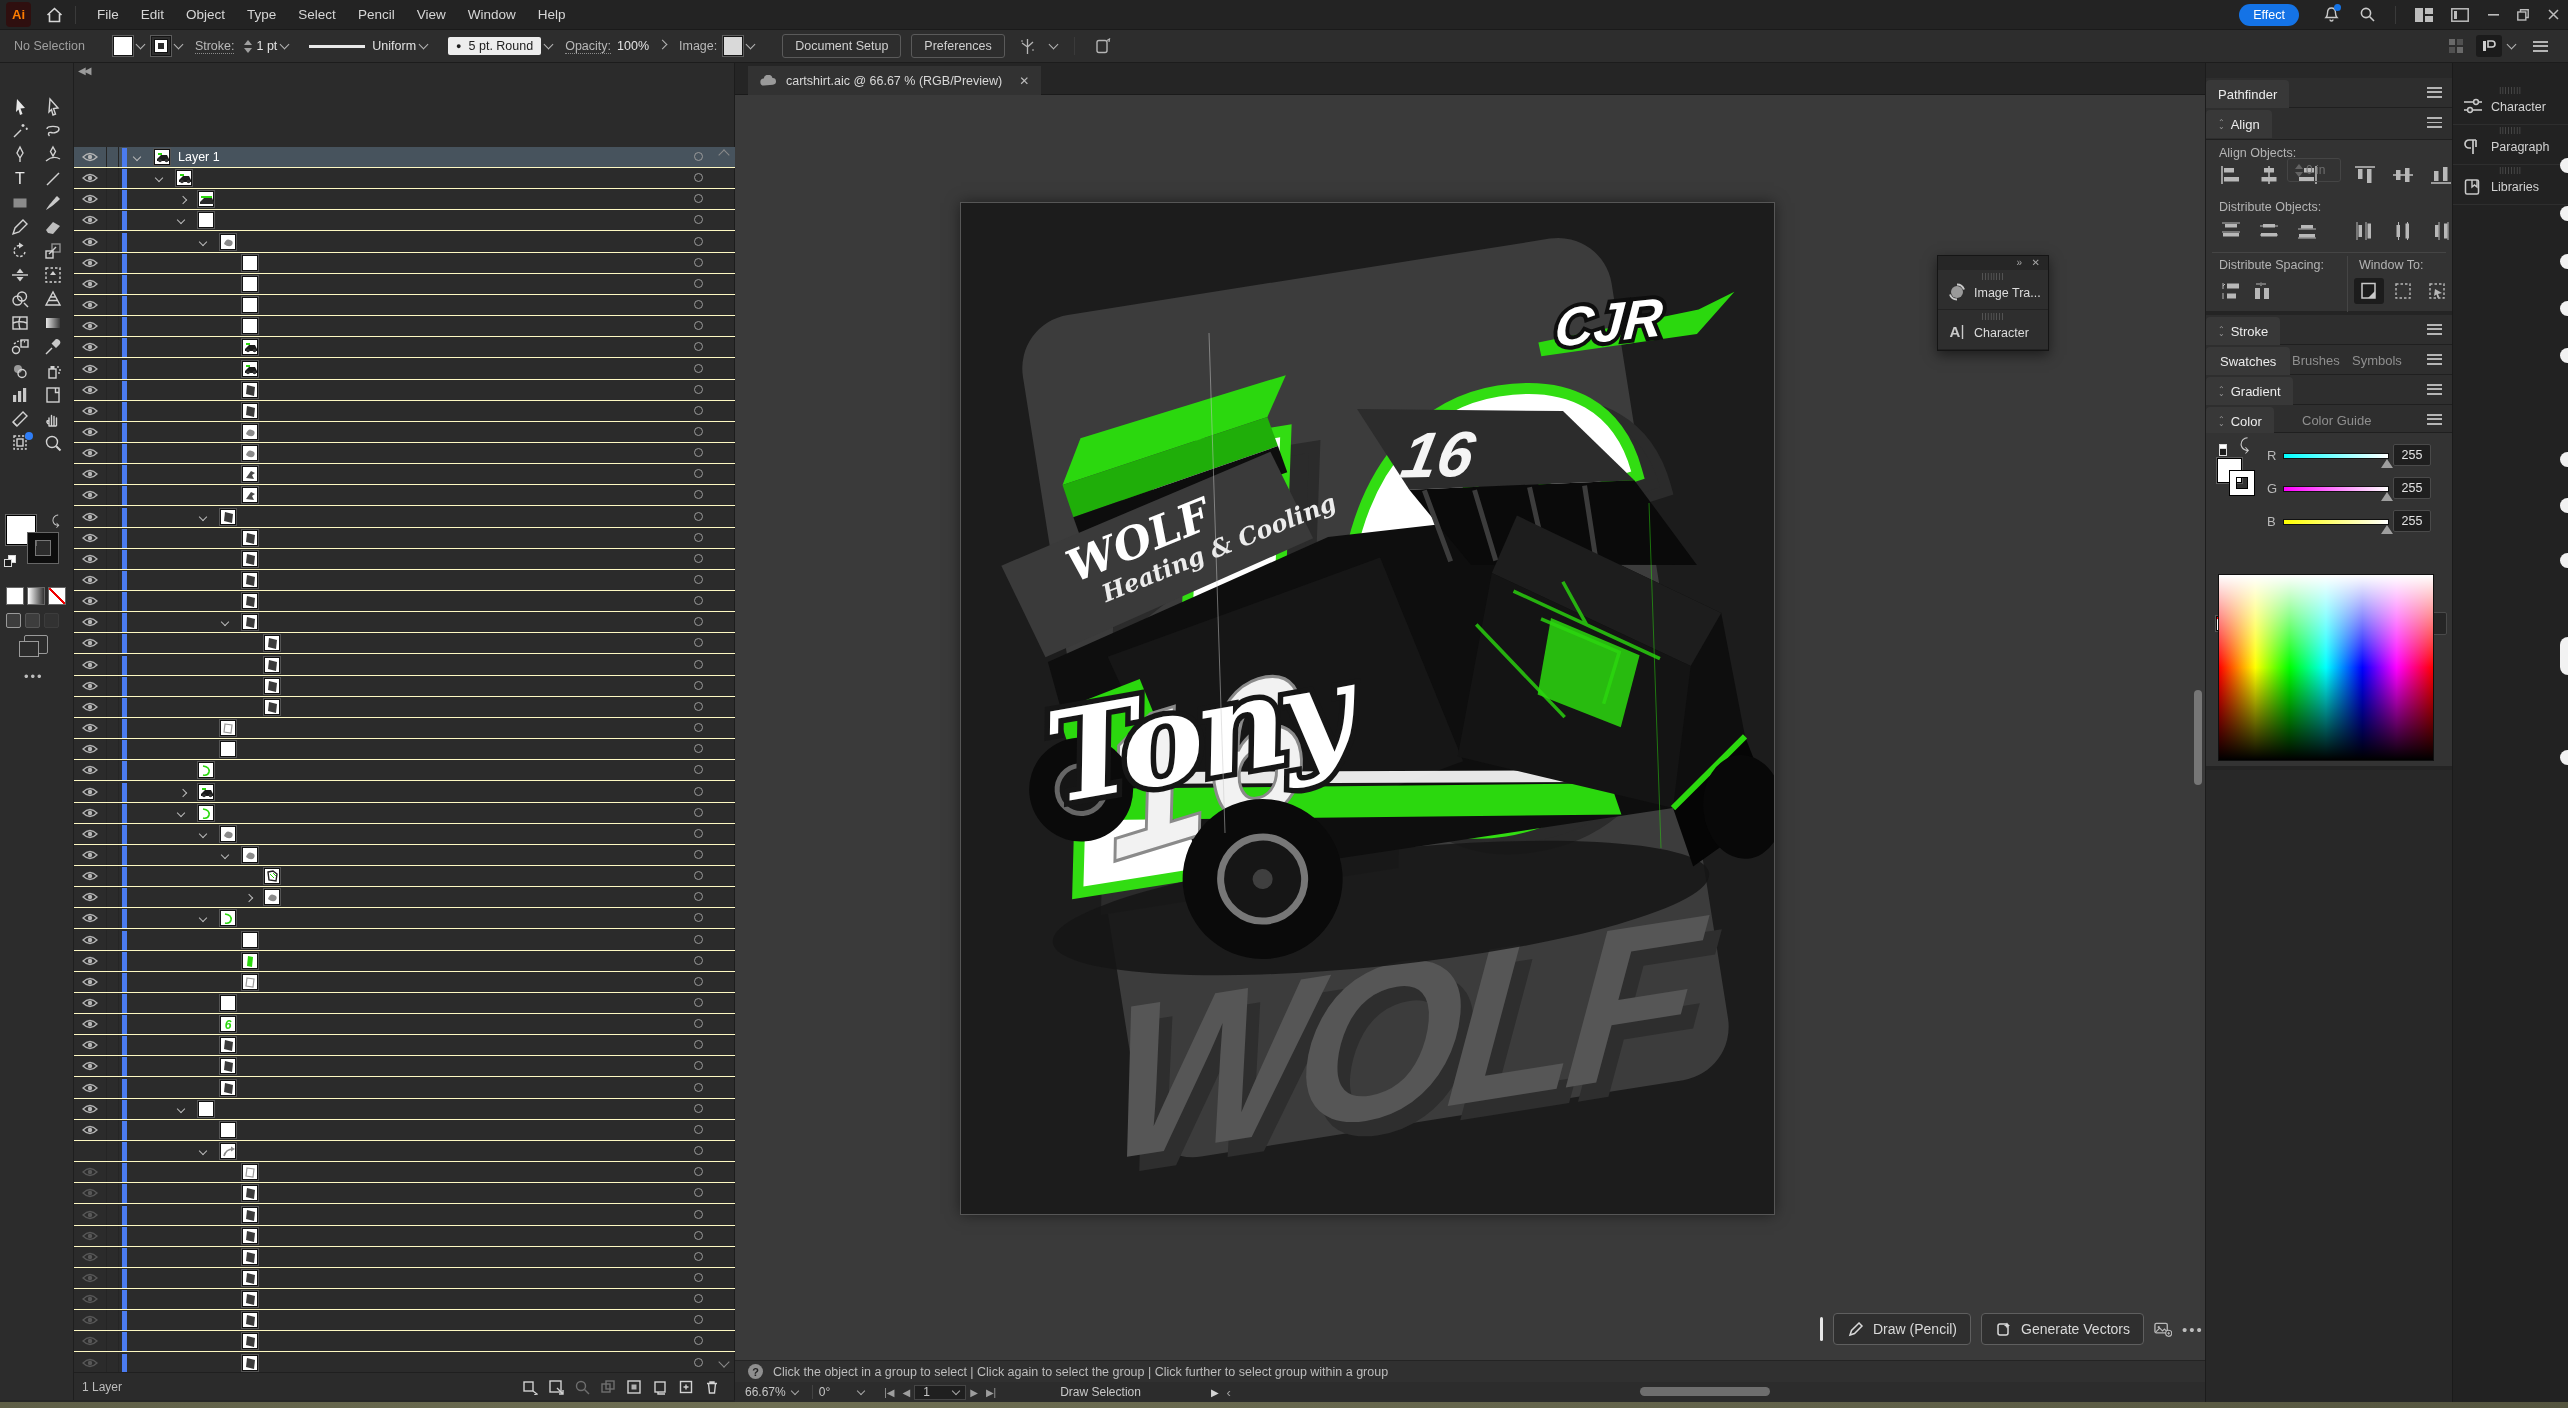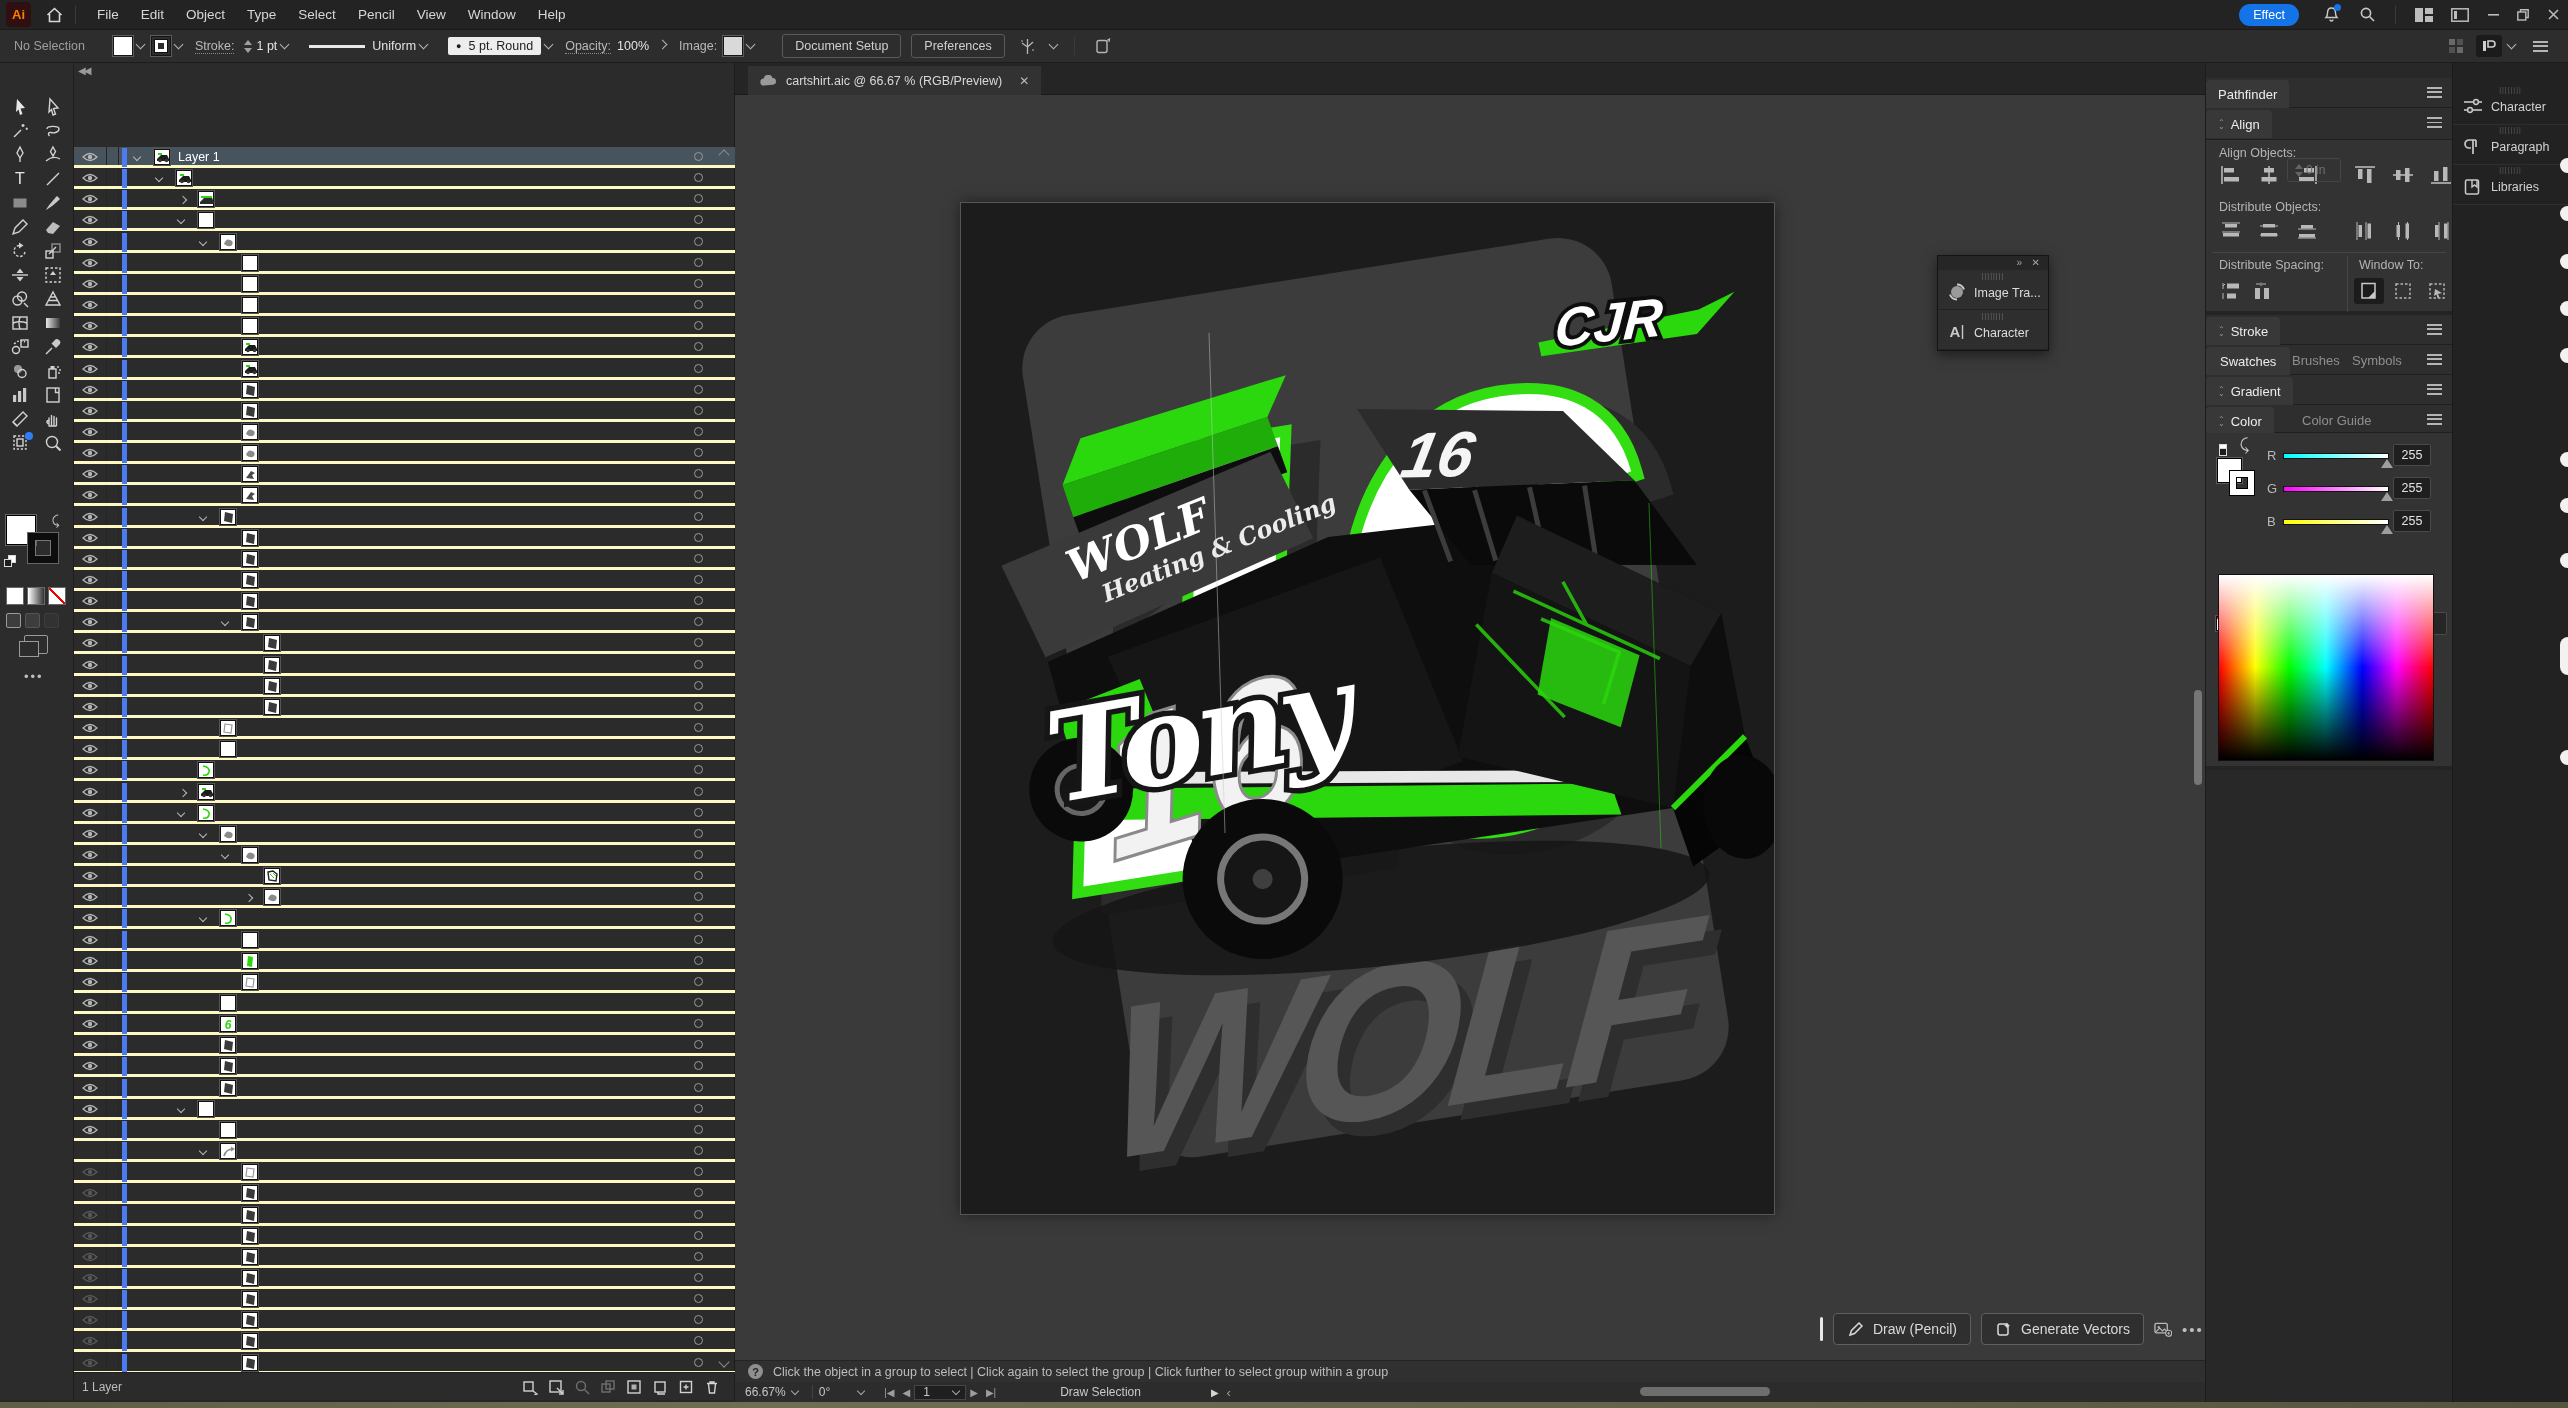--- a/index.html
+++ b/index.html
@@ -58,21 +58,21 @@
 
   
   #layers-panel{left:74px;top:63px;width:661px;height:1337px;background:#2b2b2b;border-right:1px solid #1c1c1c;}
   #lp-collapse{position:absolute;left:4px;top:2px;color:#9a9a9a;font-size:10px;letter-spacing:-2px;}
   #lp-tabrow{position:absolute;left:0;top:14px;width:100%;height:31px;background:#262626;border-bottom:1px solid #1f1f1f;}
   #lp-tab{position:absolute;left:5px;top:3px;width:76px;height:28px;background:#363636;border-radius:4px 4px 0 0;color:#e8e8e8;font-size:13px;display:flex;align-items:center;justify-content:center;}
   #lp-search{position:absolute;left:6px;top:51px;width:648px;height:27px;background:#3a3a3a;border-radius:4px;display:flex;align-items:center;color:#969696;font-size:13.5px;}
   #lp-search svg{margin:0 8px 0 10px;}
   #lp-filter{position:absolute;right:8px;top:6px;}
   #lp-tree{position:absolute;left:0;top:84px;width:661px;height:1225px;overflow:hidden;}
-  .lrow{position:absolute;left:0;width:661px;height:21px;border-bottom:3px solid #fef9c3;font-size:12.5px;color:#c9c9c9;}
+  .lrow{position:absolute;left:0;width:661px;height:21px;border-bottom:1px solid #fef9c3;font-size:12.5px;color:#c9c9c9;}
   .lrow.sel{background:#47535d;color:#fff;}
   .lrow .eye{position:absolute;left:8px;top:4px;width:18px;height:13px;}
   .lrow .eye.dim{opacity:.32;}
   .eye-col-sep{position:absolute;left:32px;top:0;bottom:0;width:1px;background:#252525;}
   .eye-col-sep2{position:absolute;left:44px;top:0;bottom:0;width:1px;background:#252525;}
   .lrow .cbar{position:absolute;left:48px;top:1px;width:5px;height:19px;background:#4b7bef;}
   .lrow .tw{position:absolute;top:2px;width:16px;height:16px;background:#fff;border:1px solid #111;outline:1px solid #555;}
   .lrow .lbl{position:absolute;top:3px;white-space:nowrap;}
   .lrow .lbl.und{text-decoration:underline;}
   .lrow .tgt{position:absolute;left:620px;top:5px;width:9px;height:9px;border:1.4px solid #9a9a9a;border-radius:50%;}

